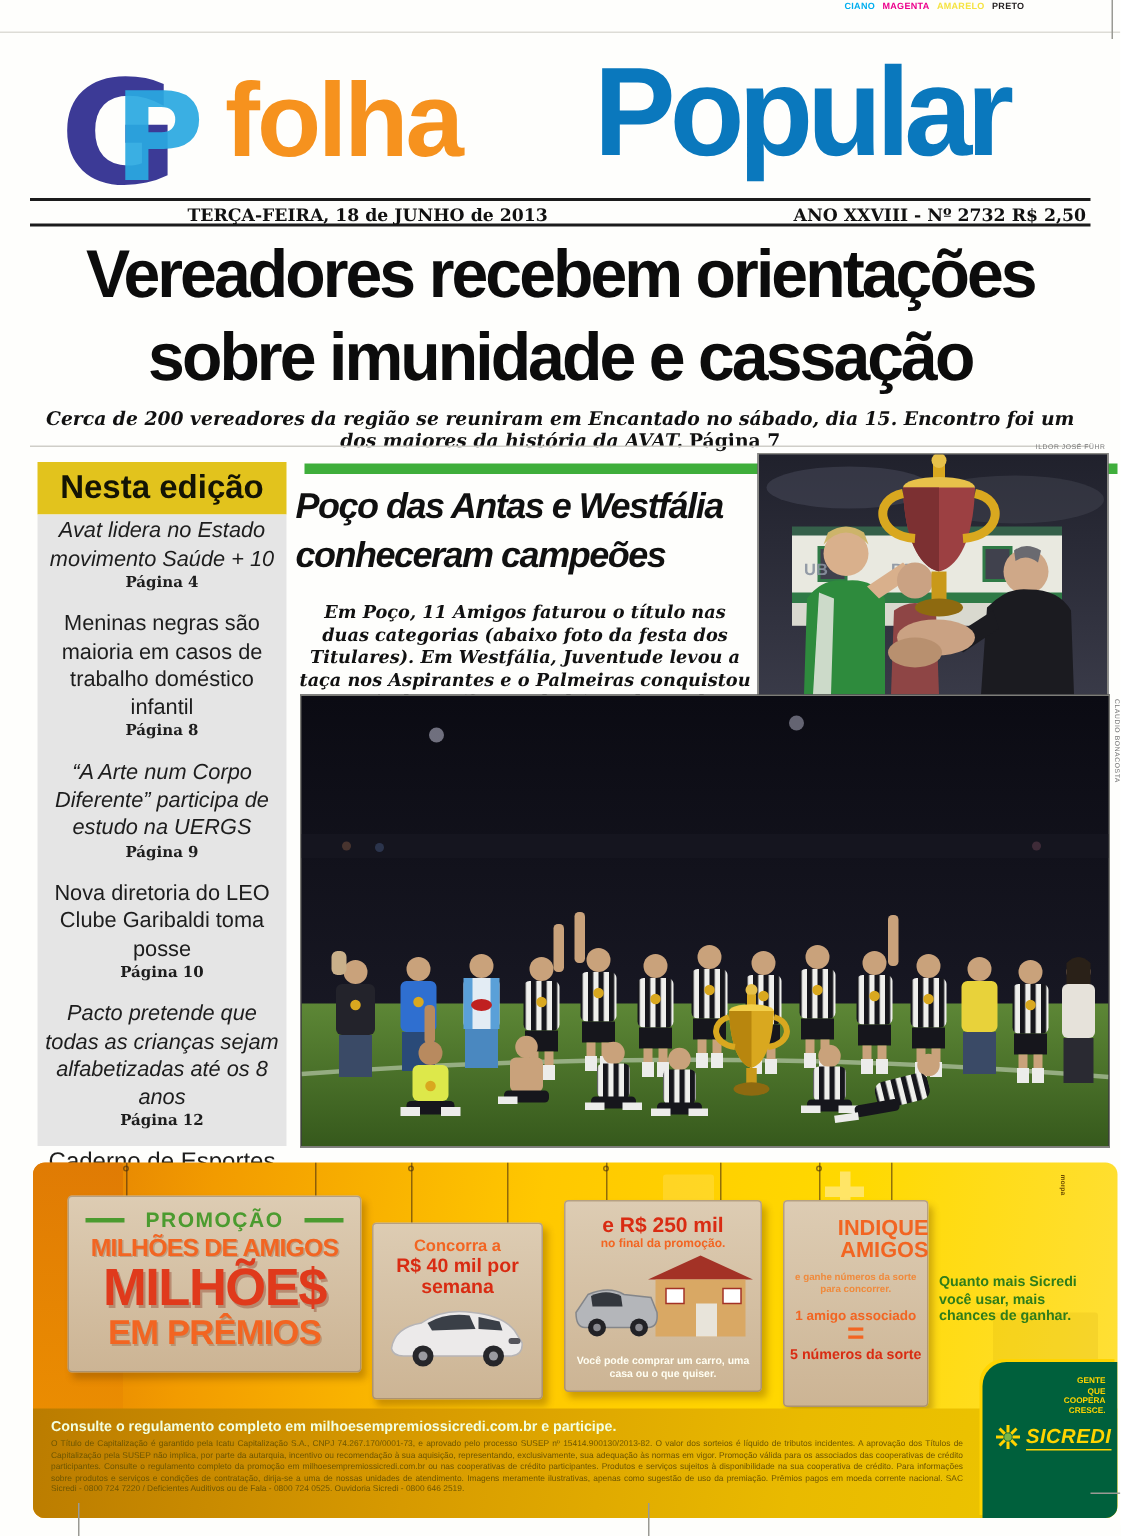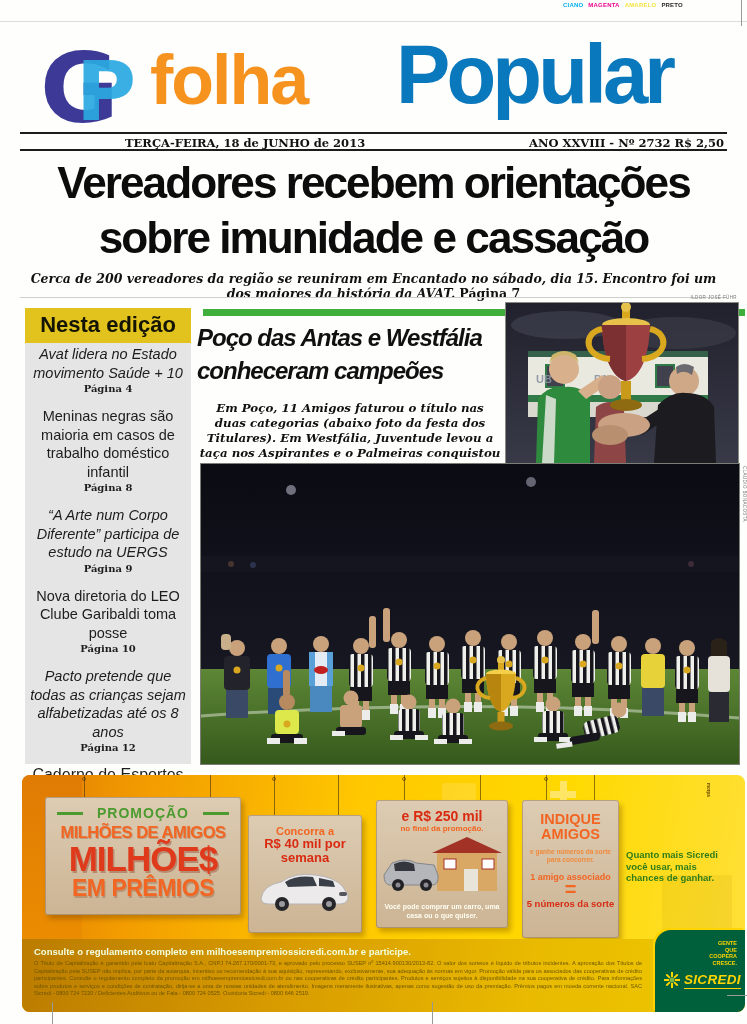--- a/index.html
+++ b/index.html
@@ -90,37 +90,37 @@
           text-shadow:1px 1px 0 rgba(120,40,0,.25); }
   .s1-l2{ color:#e03a1c; font-weight:900; font-size:35px; line-height:34px; letter-spacing:-1px;
           text-shadow:1.5px 2px 0 rgba(120,20,0,.3); }
   .s1-l3{ color:#f26522; font-weight:900; font-size:23px; line-height:24px; letter-spacing:-.5px;
           text-shadow:1px 1.5px 0 rgba(120,40,0,.25); }
   .s2-kicker{ color:#f26522; font-weight:bold; font-size:11px; margin-top:10px; }
   .s2-prize{ color:#d92b12; font-weight:900; font-size:13px; line-height:14px; }
   .s3-prize{ color:#d92b12; font-weight:900; font-size:14px; margin-top:8px; }
   .s3-sub{ color:#f26522; font-weight:bold; font-size:8px; margin-bottom:2px; }
   .s3-cap{ color:#fffef2; font-weight:bold; font-size:7px; line-height:8.5px; padding:2px 6px 0; }
-  .s4-title{ color:#f26522; font-weight:900; font-size:14.5px; line-height:15px; margin-top:12px; }
+  .s4-title{ color:#f26522; font-weight:900; font-size:14.5px; line-height:15px; margin-top:12px;text-align:right; }
   .s4-sub{ color:#f08a3c; font-weight:bold; font-size:6.5px; line-height:8px; padding:6px 8px 0; }
   .s4-l1{ color:#f26522; font-weight:900; font-size:9px; margin-top:8px; }
   .s4-eq{ color:#f26522; font-weight:900; font-size:20px; line-height:14px; }
   .s4-l2{ color:#d92b12; font-weight:900; font-size:9.5px; margin-top:2px; }
   .tagline{ position:absolute; left:604px; top:74px; width:102px; color:#2f7d1a;
             font-weight:bold; font-size:9.5px; line-height:11.5px; }
   .agency{ position:absolute; left:684px; top:8px; writing-mode:vertical-rl;
            font-size:4.5px; font-weight:bold; color:#6b4a00; }
 
   .ad-footer{ position:absolute; left:0; bottom:0; width:100%; height:73px;
               background:linear-gradient(100deg,#bb7c00,#d79a00 35%,#e9ba00 70%,#edc800);
               padding:7px 10px 0 12px; }
   .ad-footer-bold{ color:#f2ffe0; font-weight:bold; font-size:9.5px; }
   .ad-legal{ margin-top:3px; width:608px; font-size:5.6px; line-height:7.5px; color:#6e5600;
              text-align:justify; }
-  .sicredi{ position:absolute; right:0; bottom:0; width:90px; height:82px; background:#00603c;
+  .sicredi{ position:absolute; right:0; bottom:0; width:90px; height:104px; background:#00603c;
             border-top-left-radius:16px; box-shadow:-2px -2px 0 #ffd400; }
   .sicredi-slogan{ text-align:right; color:#ffd400; font-weight:bold; font-size:5.5px;
                    line-height:6.5px; padding:10px 8px 0 40px; white-space:pre-line; }
   .sicredi-brand{ display:flex; align-items:center; gap:3px; padding:5px 0 0 8px; }
   .sicredi-name{ color:#ffd400; font-style:italic; font-weight:900; font-size:13.5px;
                  letter-spacing:.3px; border-bottom:1.5px solid #ffd400; padding-bottom:1px; }
 </style>
 </head>
 <body>
 

